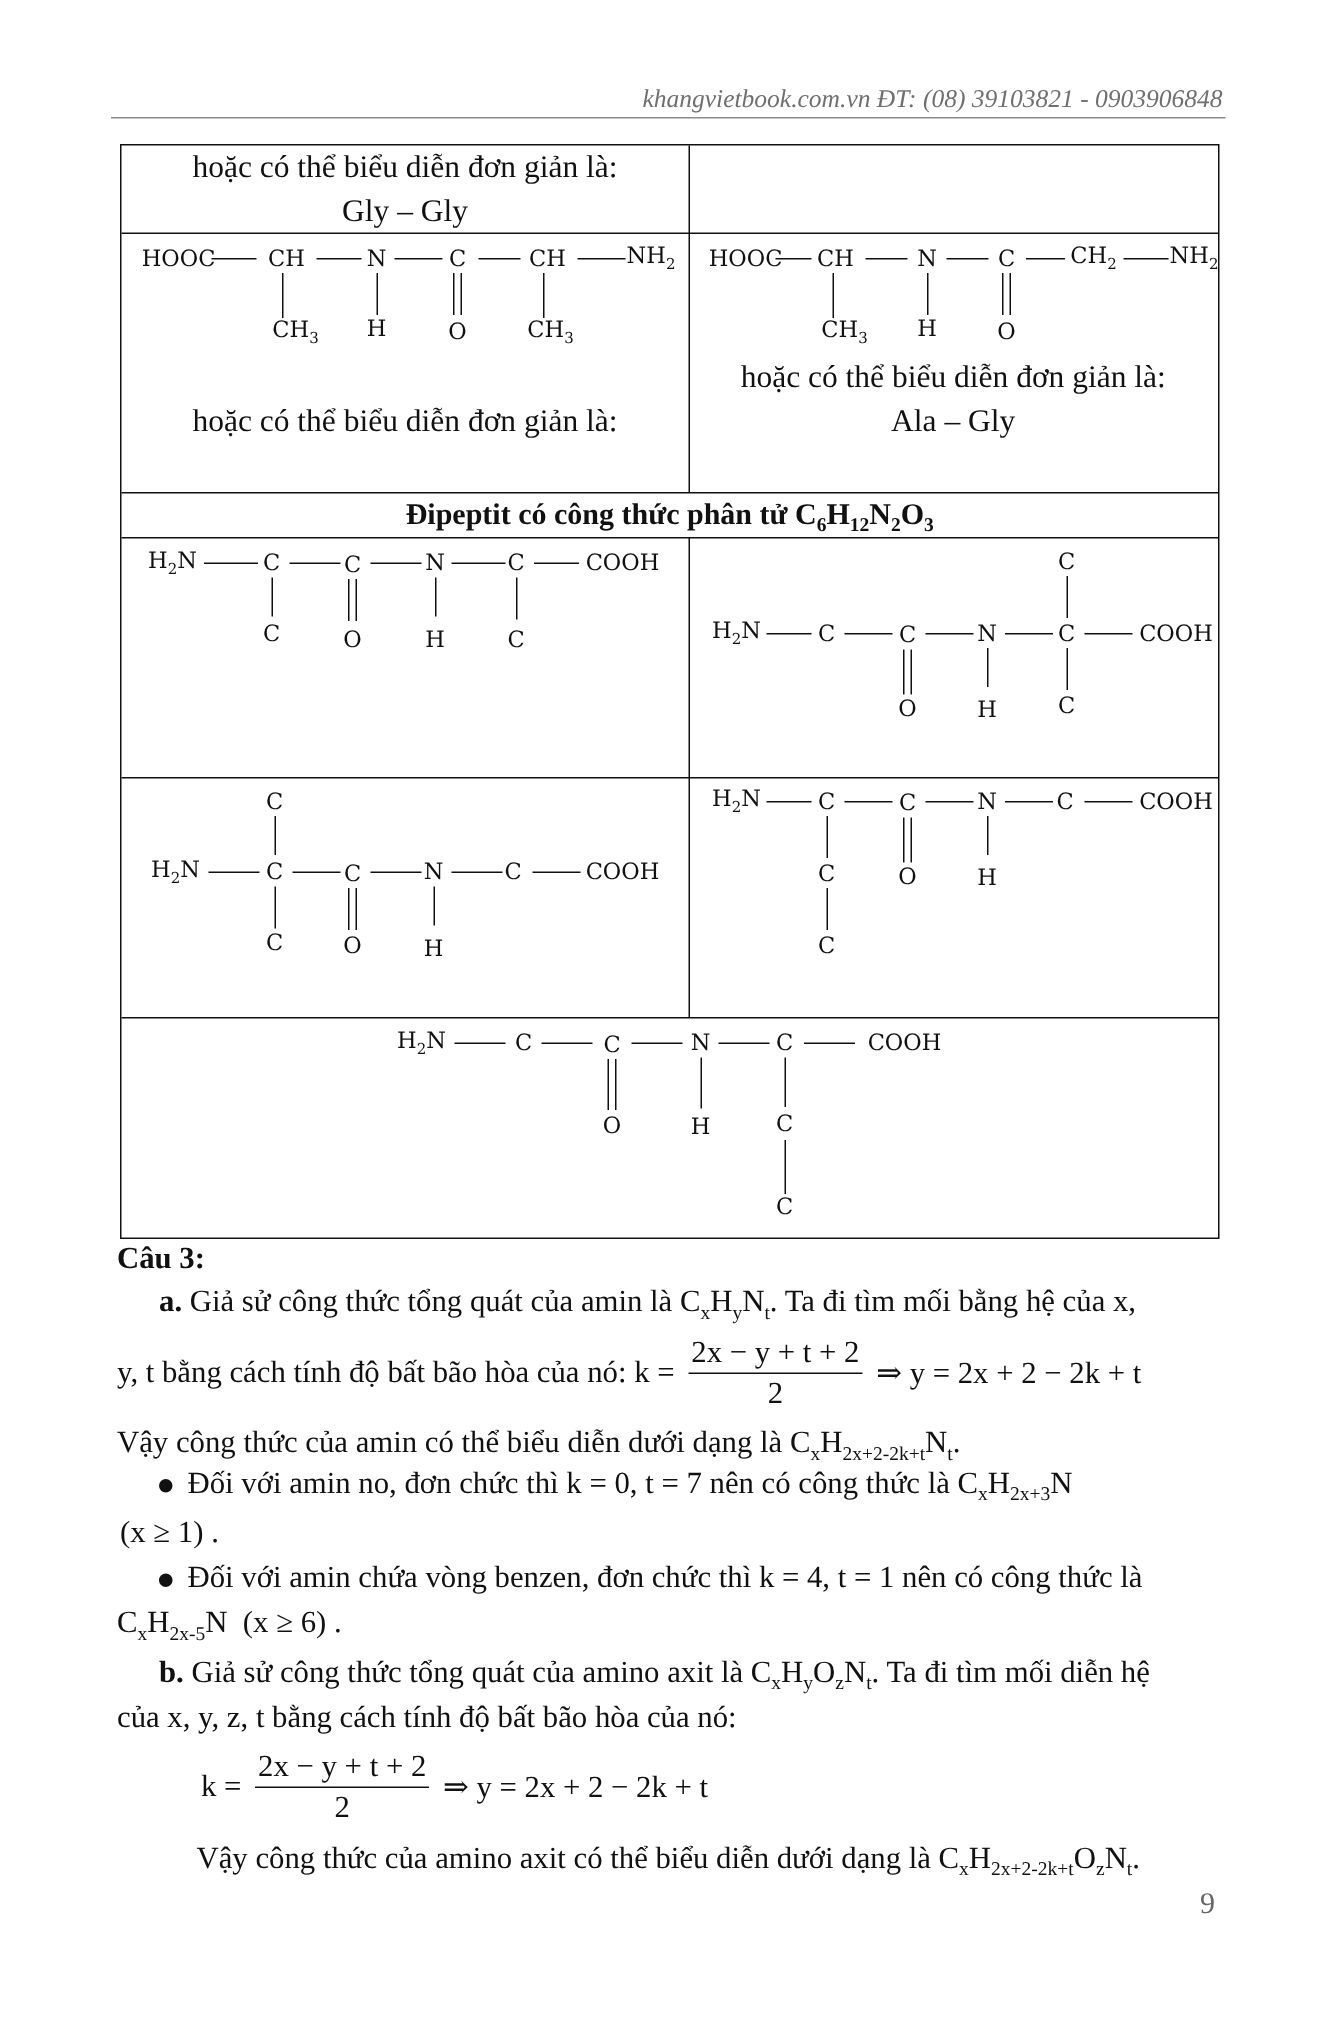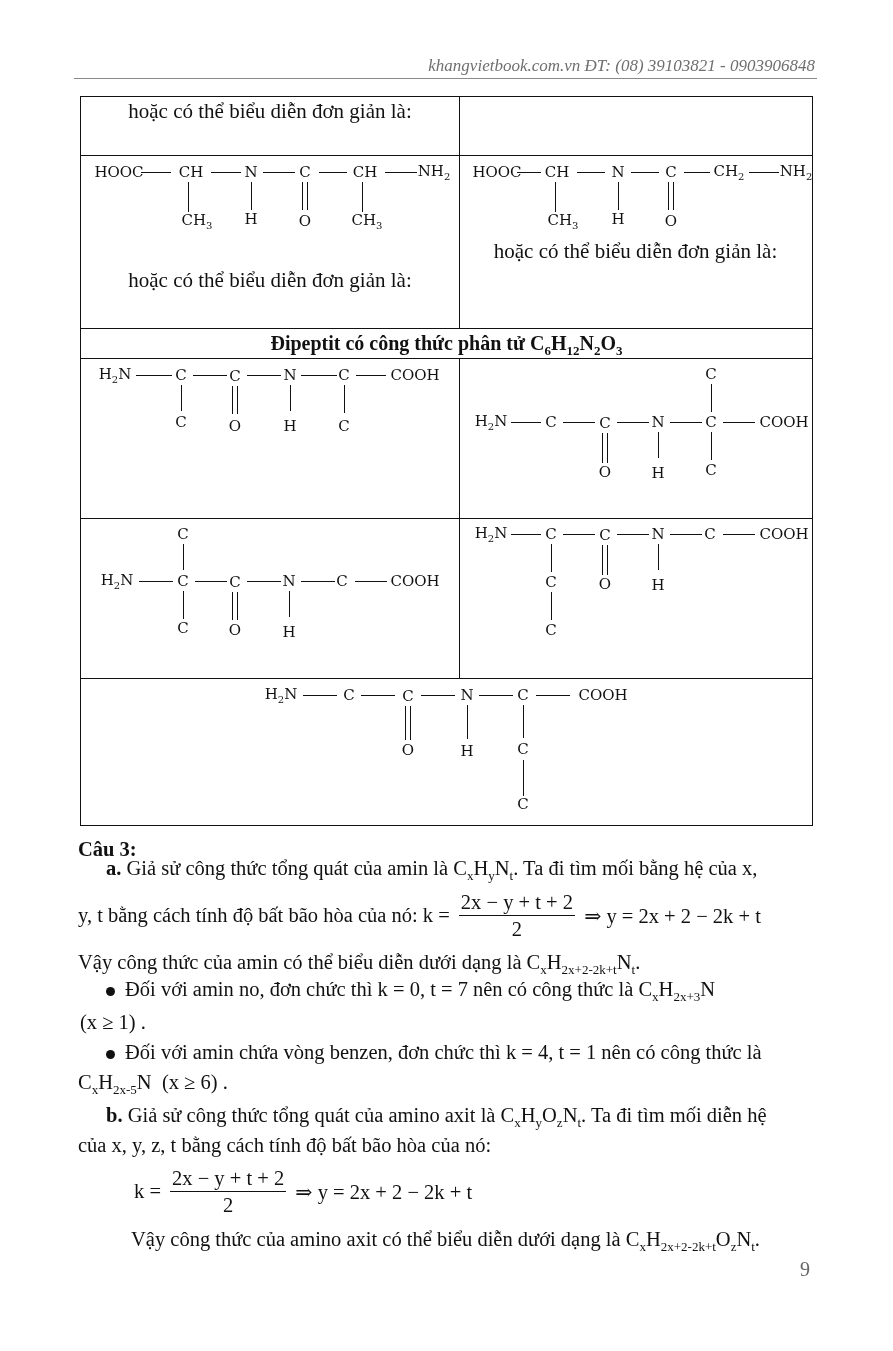--- a/index.html
+++ b/index.html
@@ -42,20 +42,21 @@
   <div class="hline" style="top:231px"></div>
   <div class="hline" style="top:261px"></div>
   <div class="hline" style="top:421px"></div>
   <div class="hline" style="top:581px"></div>
 
   <div class="vline" style="left:378px; top:0; height:231px"></div>
   <div class="vline" style="left:378px; top:261px; height:320px"></div>
 
   <div class="cell ctext" style="left:0; top:0; width:378px; height:58px;">
     <div>hoặc có thể biểu diễn đơn giản là:</div>
+    <div>Gly – Gly</div>
   </div>
 
   <div class="cell" style="left:0; top:58px; width:378px; height:173px;">
     <div class="chem" style="left:0; top:0; width:378px; height:90px;">
       <span class="lbl" style="left:38px; top:17px">HOOC</span>
       <div class="bond-h" style="left:60px; top:17px; width:30px"></div>
       <span class="lbl" style="left:110px; top:17px">CH</span>
       <div class="bond-h" style="left:130px; top:17px; width:30px"></div>
       <span class="lbl" style="left:170px; top:17px">N</span>
       <div class="bond-h" style="left:182px; top:17px; width:32px"></div>
@@ -93,20 +94,21 @@
       <span class="lbl" style="left:337px; top:17px"><span>NH</span><sub>2</sub></span>
       <div class="bond-v" style="left:96px; top:27px; height:30px"></div>
       <div class="bond-v" style="left:159px; top:27px; height:28px"></div>
       <div class="bond-d" style="left:209px; top:27px; height:28px"></div>
       <span class="lbl" style="left:104px; top:66px"><span>CH</span><sub>3</sub></span>
       <span class="lbl" style="left:159px; top:64px">H</span>
       <span class="lbl" style="left:212px; top:66px">O</span>
     </div>
     <div class="ctext" style="position:absolute; left:0; top:82px; width:353px;">
       <div>hoặc có thể biểu diễn đơn giản là:</div>
+      <div>Ala – Gly</div>
     </div>
   </div>
 
   <div class="cell title-row" style="left:0; top:231px; width:731px; height:30px; line-height:30px;">
     <span>Đipeptit có công thức phân tử C</span><sub>6</sub><span>H</span><sub>12</sub><span>N</span><sub>2</sub><span>O</span><sub>3</sub>
   </div>
 
   <div class="cell chem" style="left:0; top:261px; width:378px; height:160px;">
     <span class="lbl" style="left:34px; top:17px"><span>H</span><sub>2</sub><span>N</span></span>
     <div class="bond-h" style="left:55px; top:17px; width:36px"></div>
@@ -211,21 +213,21 @@
     <div class="bond-v" style="left:216px; top:27px; height:34px"></div>
     <div class="bond-v" style="left:272px; top:27px; height:33px"></div>
     <span class="lbl" style="left:157px; top:72px">O</span>
     <span class="lbl" style="left:216px; top:73px">H</span>
     <span class="lbl" style="left:272px; top:71px">C</span>
     <div class="bond-v" style="left:272px; top:82px; height:36px"></div>
     <span class="lbl" style="left:272px; top:126px">C</span>
   </div>
 </div>
 
-<div class="para" style="left:78px; top:828px; font-weight:bold;margin-top:10px;">Câu 3:</div>
+<div class="para" style="left:78px; top:828px; font-weight:bold;">Câu 3:</div>
 
 <div class="para" style="left:106px; top:857px;">
   <b>a.</b><span> Giả sử công thức tổng quát của amin là C</span><sub>x</sub><span>H</span><sub>y</sub><span>N</span><sub>t</sub><span>. Ta đi tìm mối bằng hệ của x,</span>
 </div>
 
 <div class="para" style="left:78px; top:889px;">
   <span style="vertical-align:middle">y, t bằng cách tính độ bất bão hòa của nó: </span>
   <span style="vertical-align:middle">k =</span>
   <span class="frac"><span class="num">2x − y + t + 2</span><span class="den">2</span></span>
   <span style="vertical-align:middle">⇒ y = 2x + 2 − 2k + t</span>

